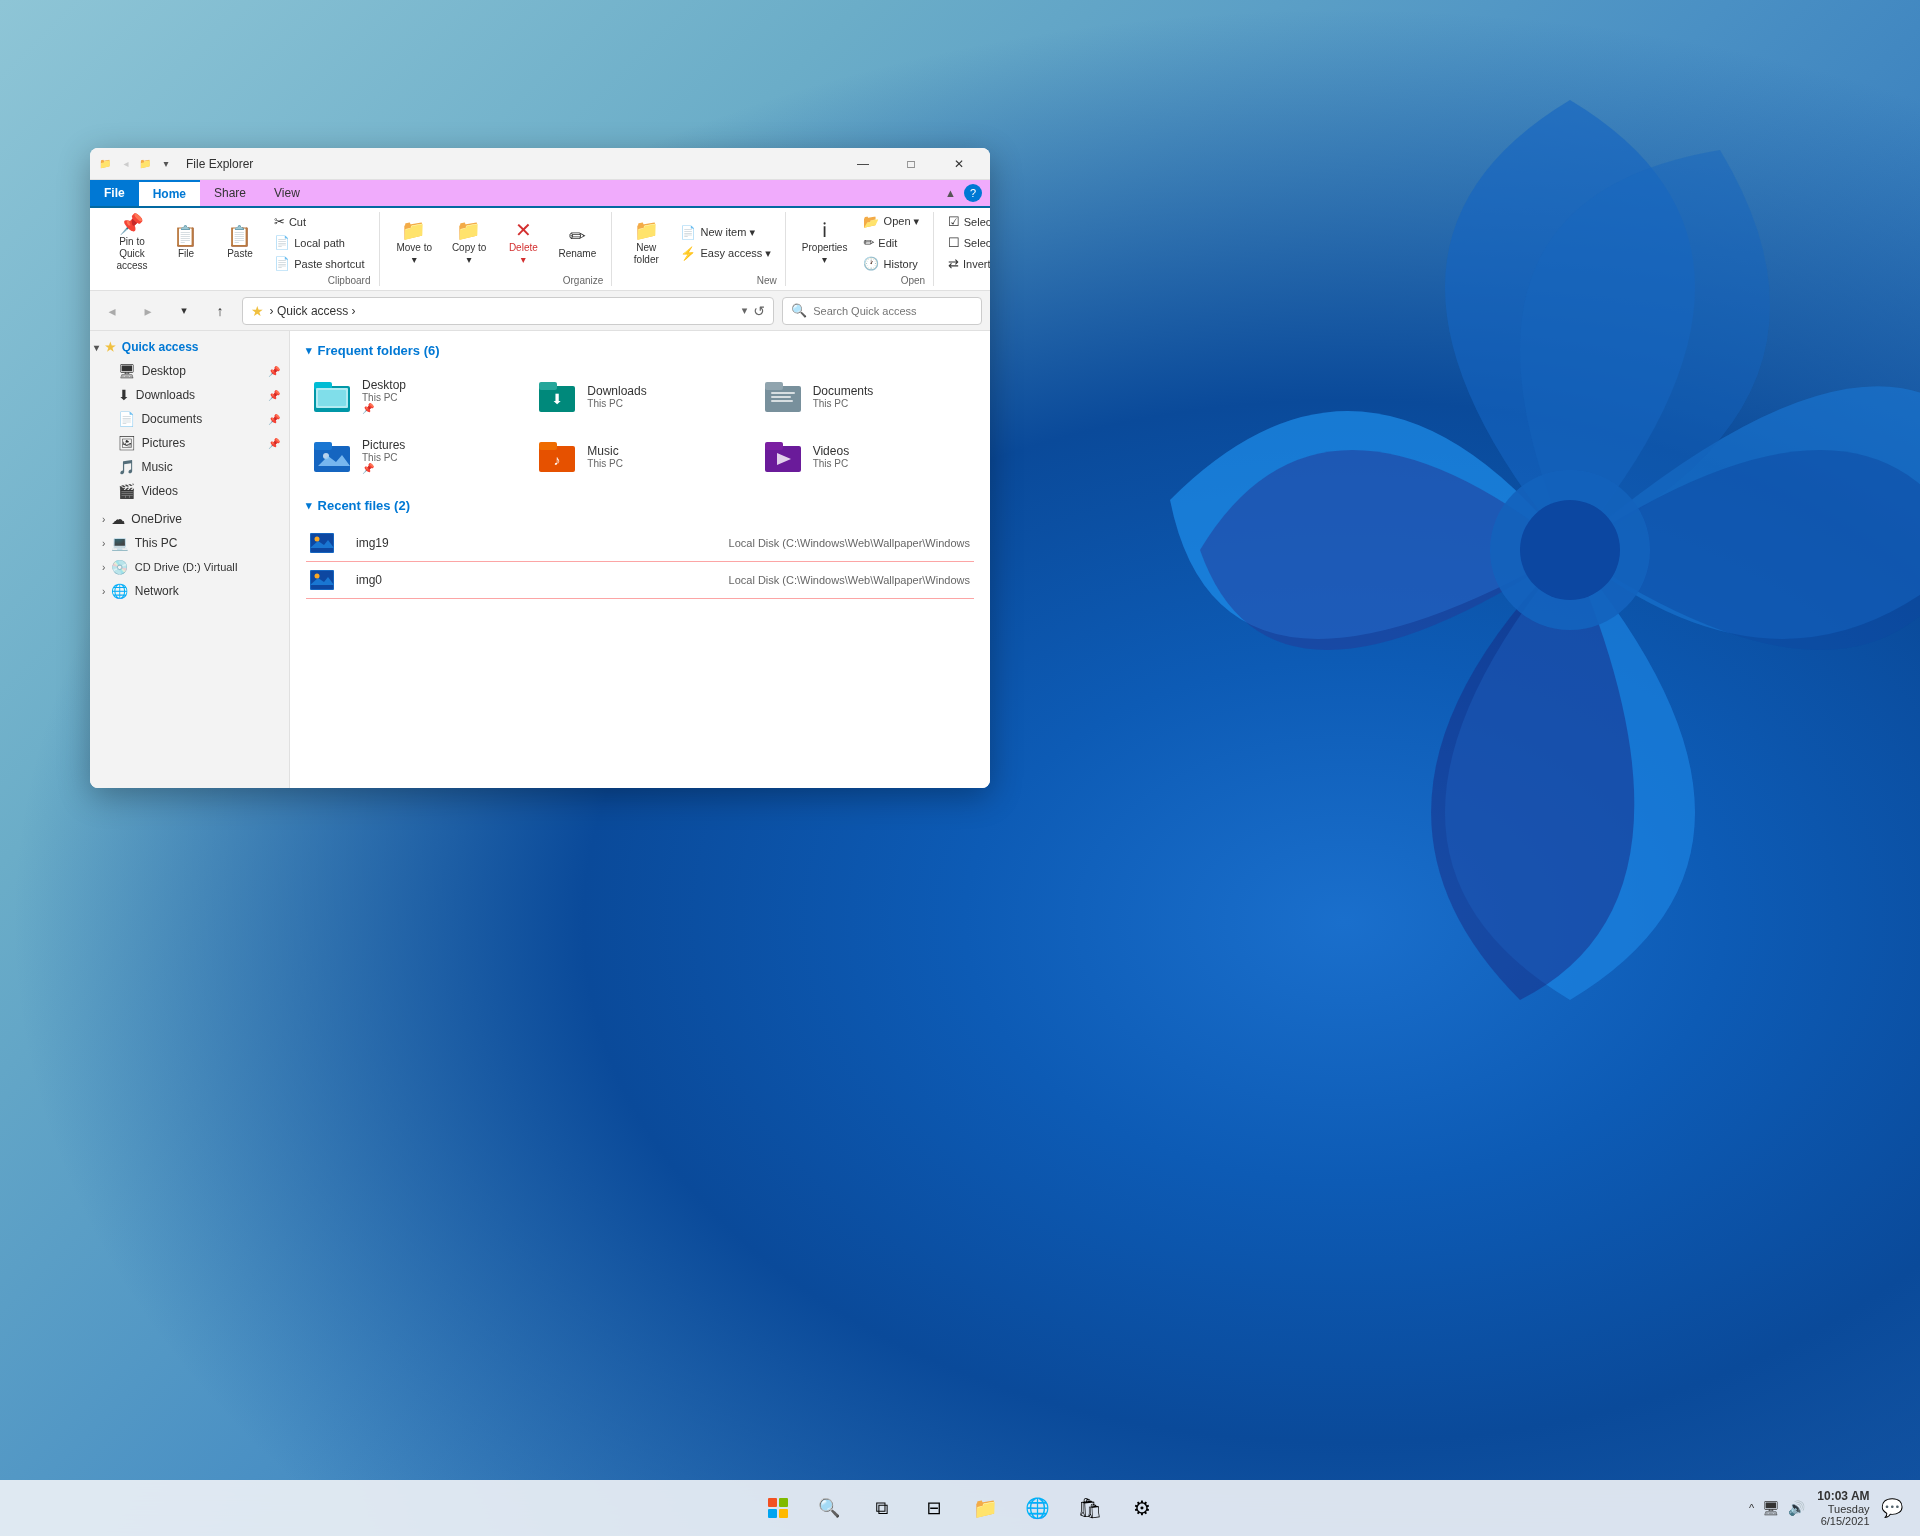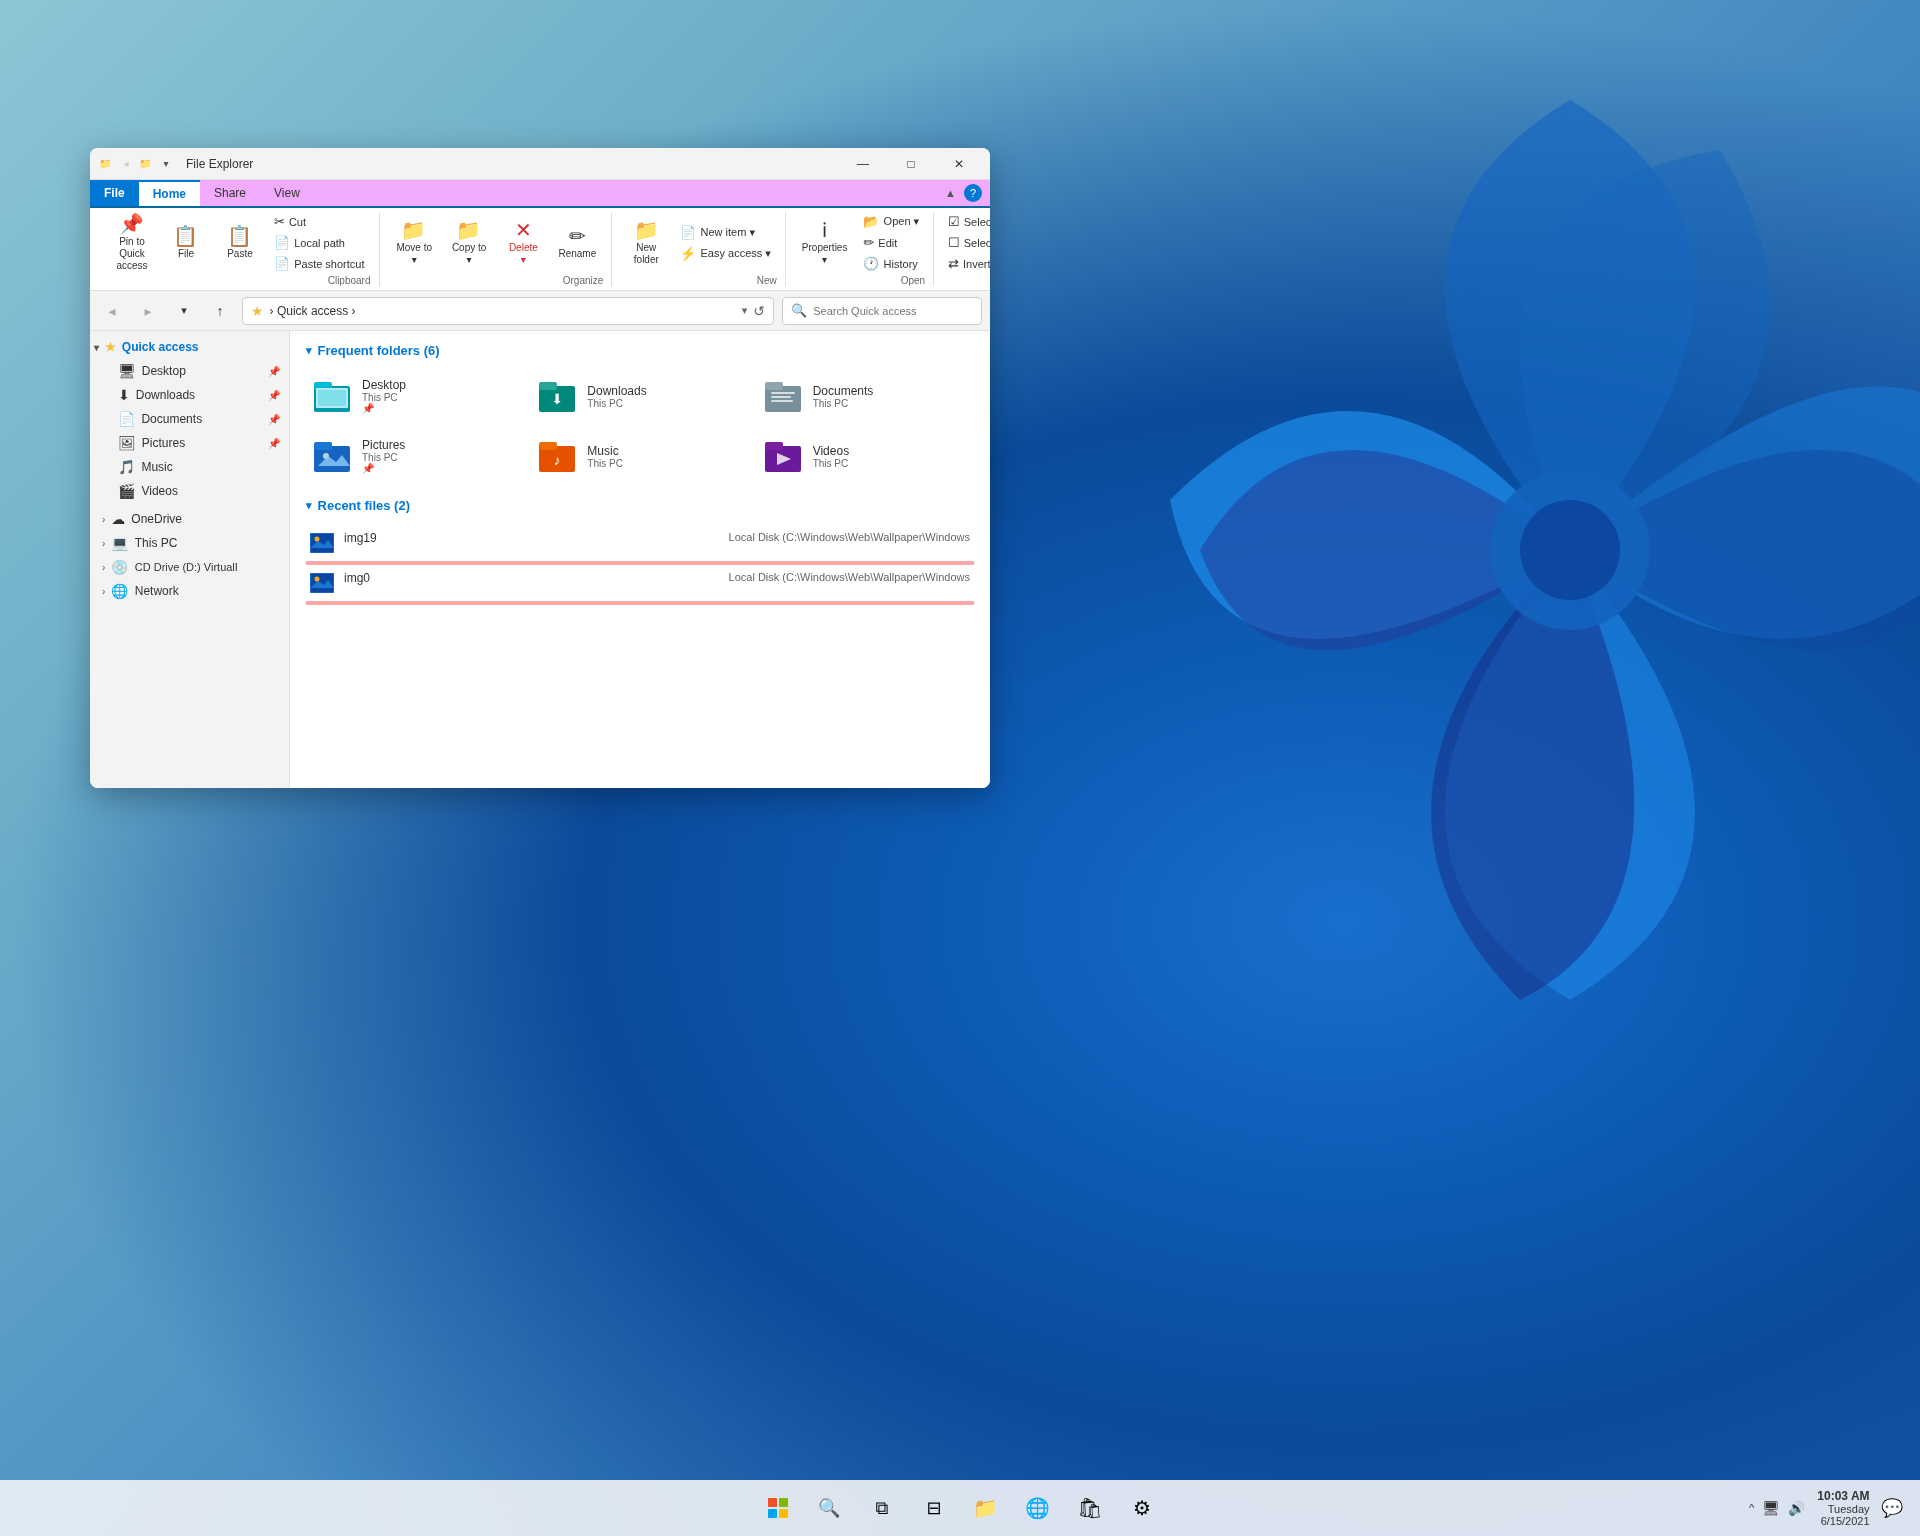--- a/index.html
+++ b/index.html
@@ -339,24 +339,25 @@
       flex-shrink: 0;
     }
     .folder-info { display: flex; flex-direction: column; }
     .folder-name { font-size: 12px; font-weight: 500; color: #333; }
     .folder-sub { font-size: 10px; color: #666; }
     .folder-pin { font-size: 10px; color: #666; }
 
     .recent-files { margin-top: 8px; }
     .recent-file-item {
       display: flex;
+      align-items: center;
       padding: 6px 4px;
       cursor: pointer;
-      border-bottom: 4px solid #fca5a5;
-      gap: 10px;
+      border-bottom: 1px solid #fca5a5;
+      gap: 22px;
     }
     .file-icon { width: 24px; height: 24px; display: flex; align-items: center; justify-content: center; font-size: 16px; }
     .file-name { font-size: 12px; color: #333; flex: 1; }
     .file-path { font-size: 11px; color: #666; margin-left: auto; }
 
     
     .status-bar {
       display: flex;
       align-items: center;
       background: #f3f3f3;

